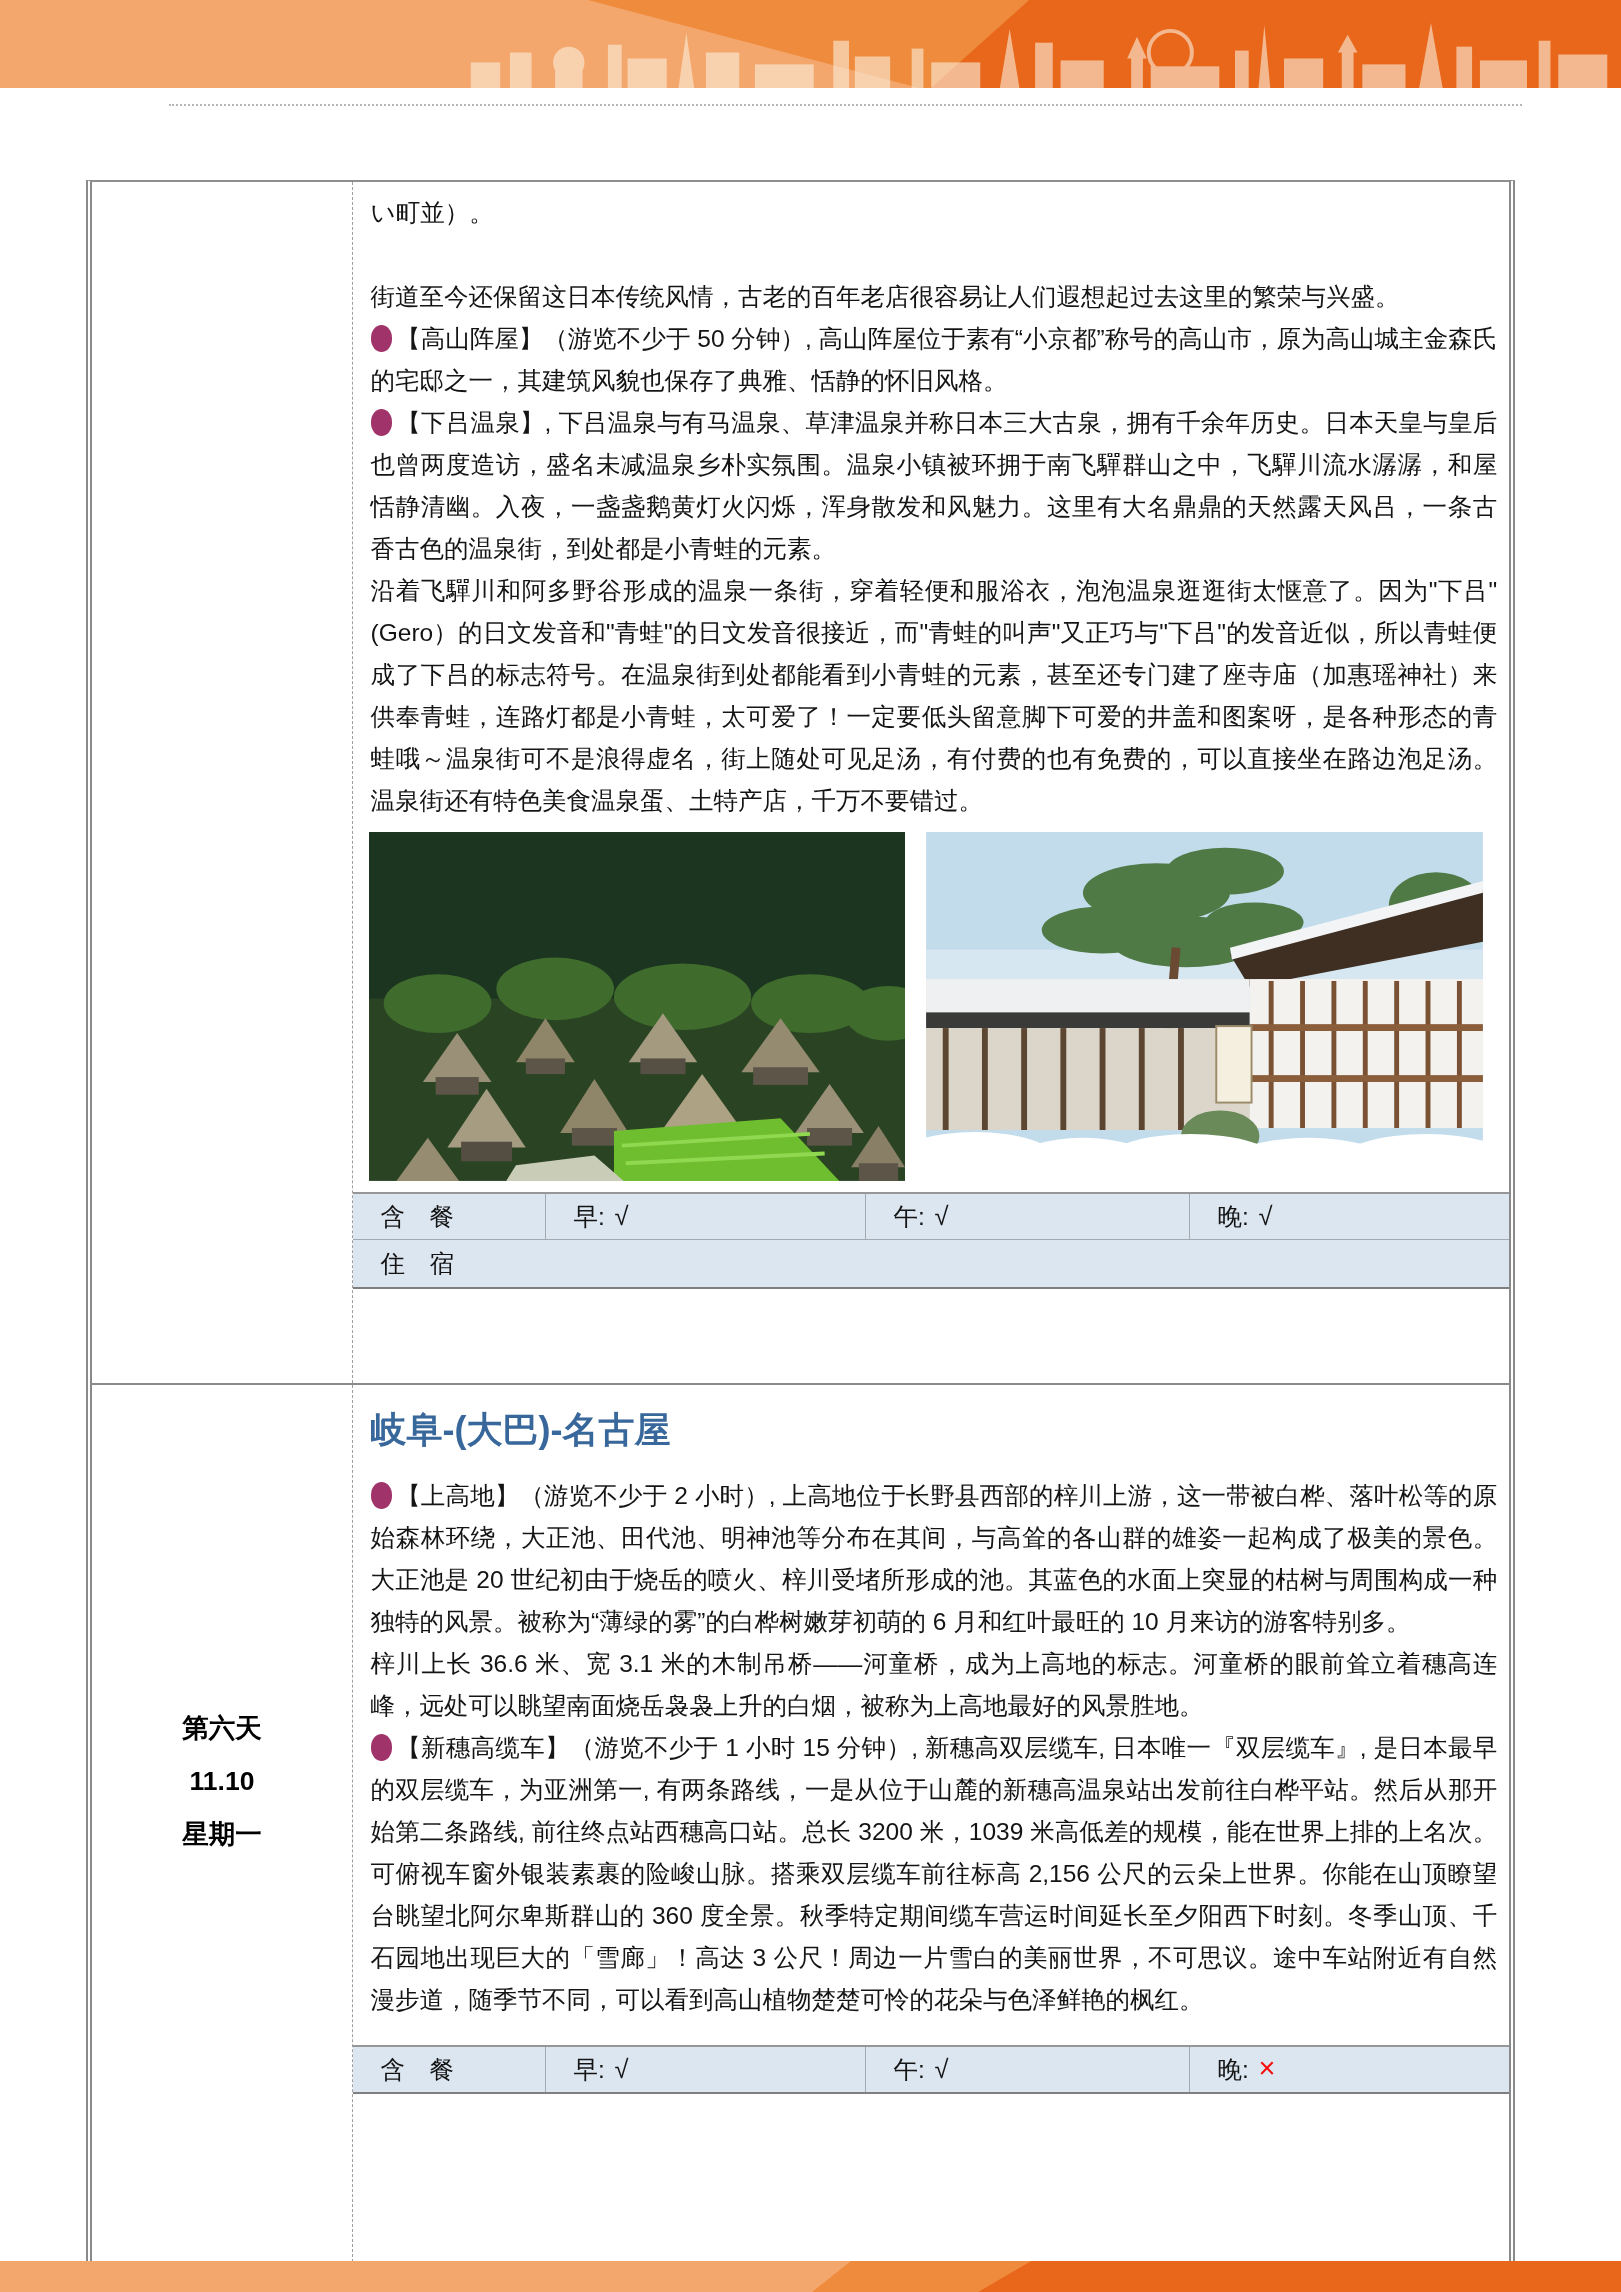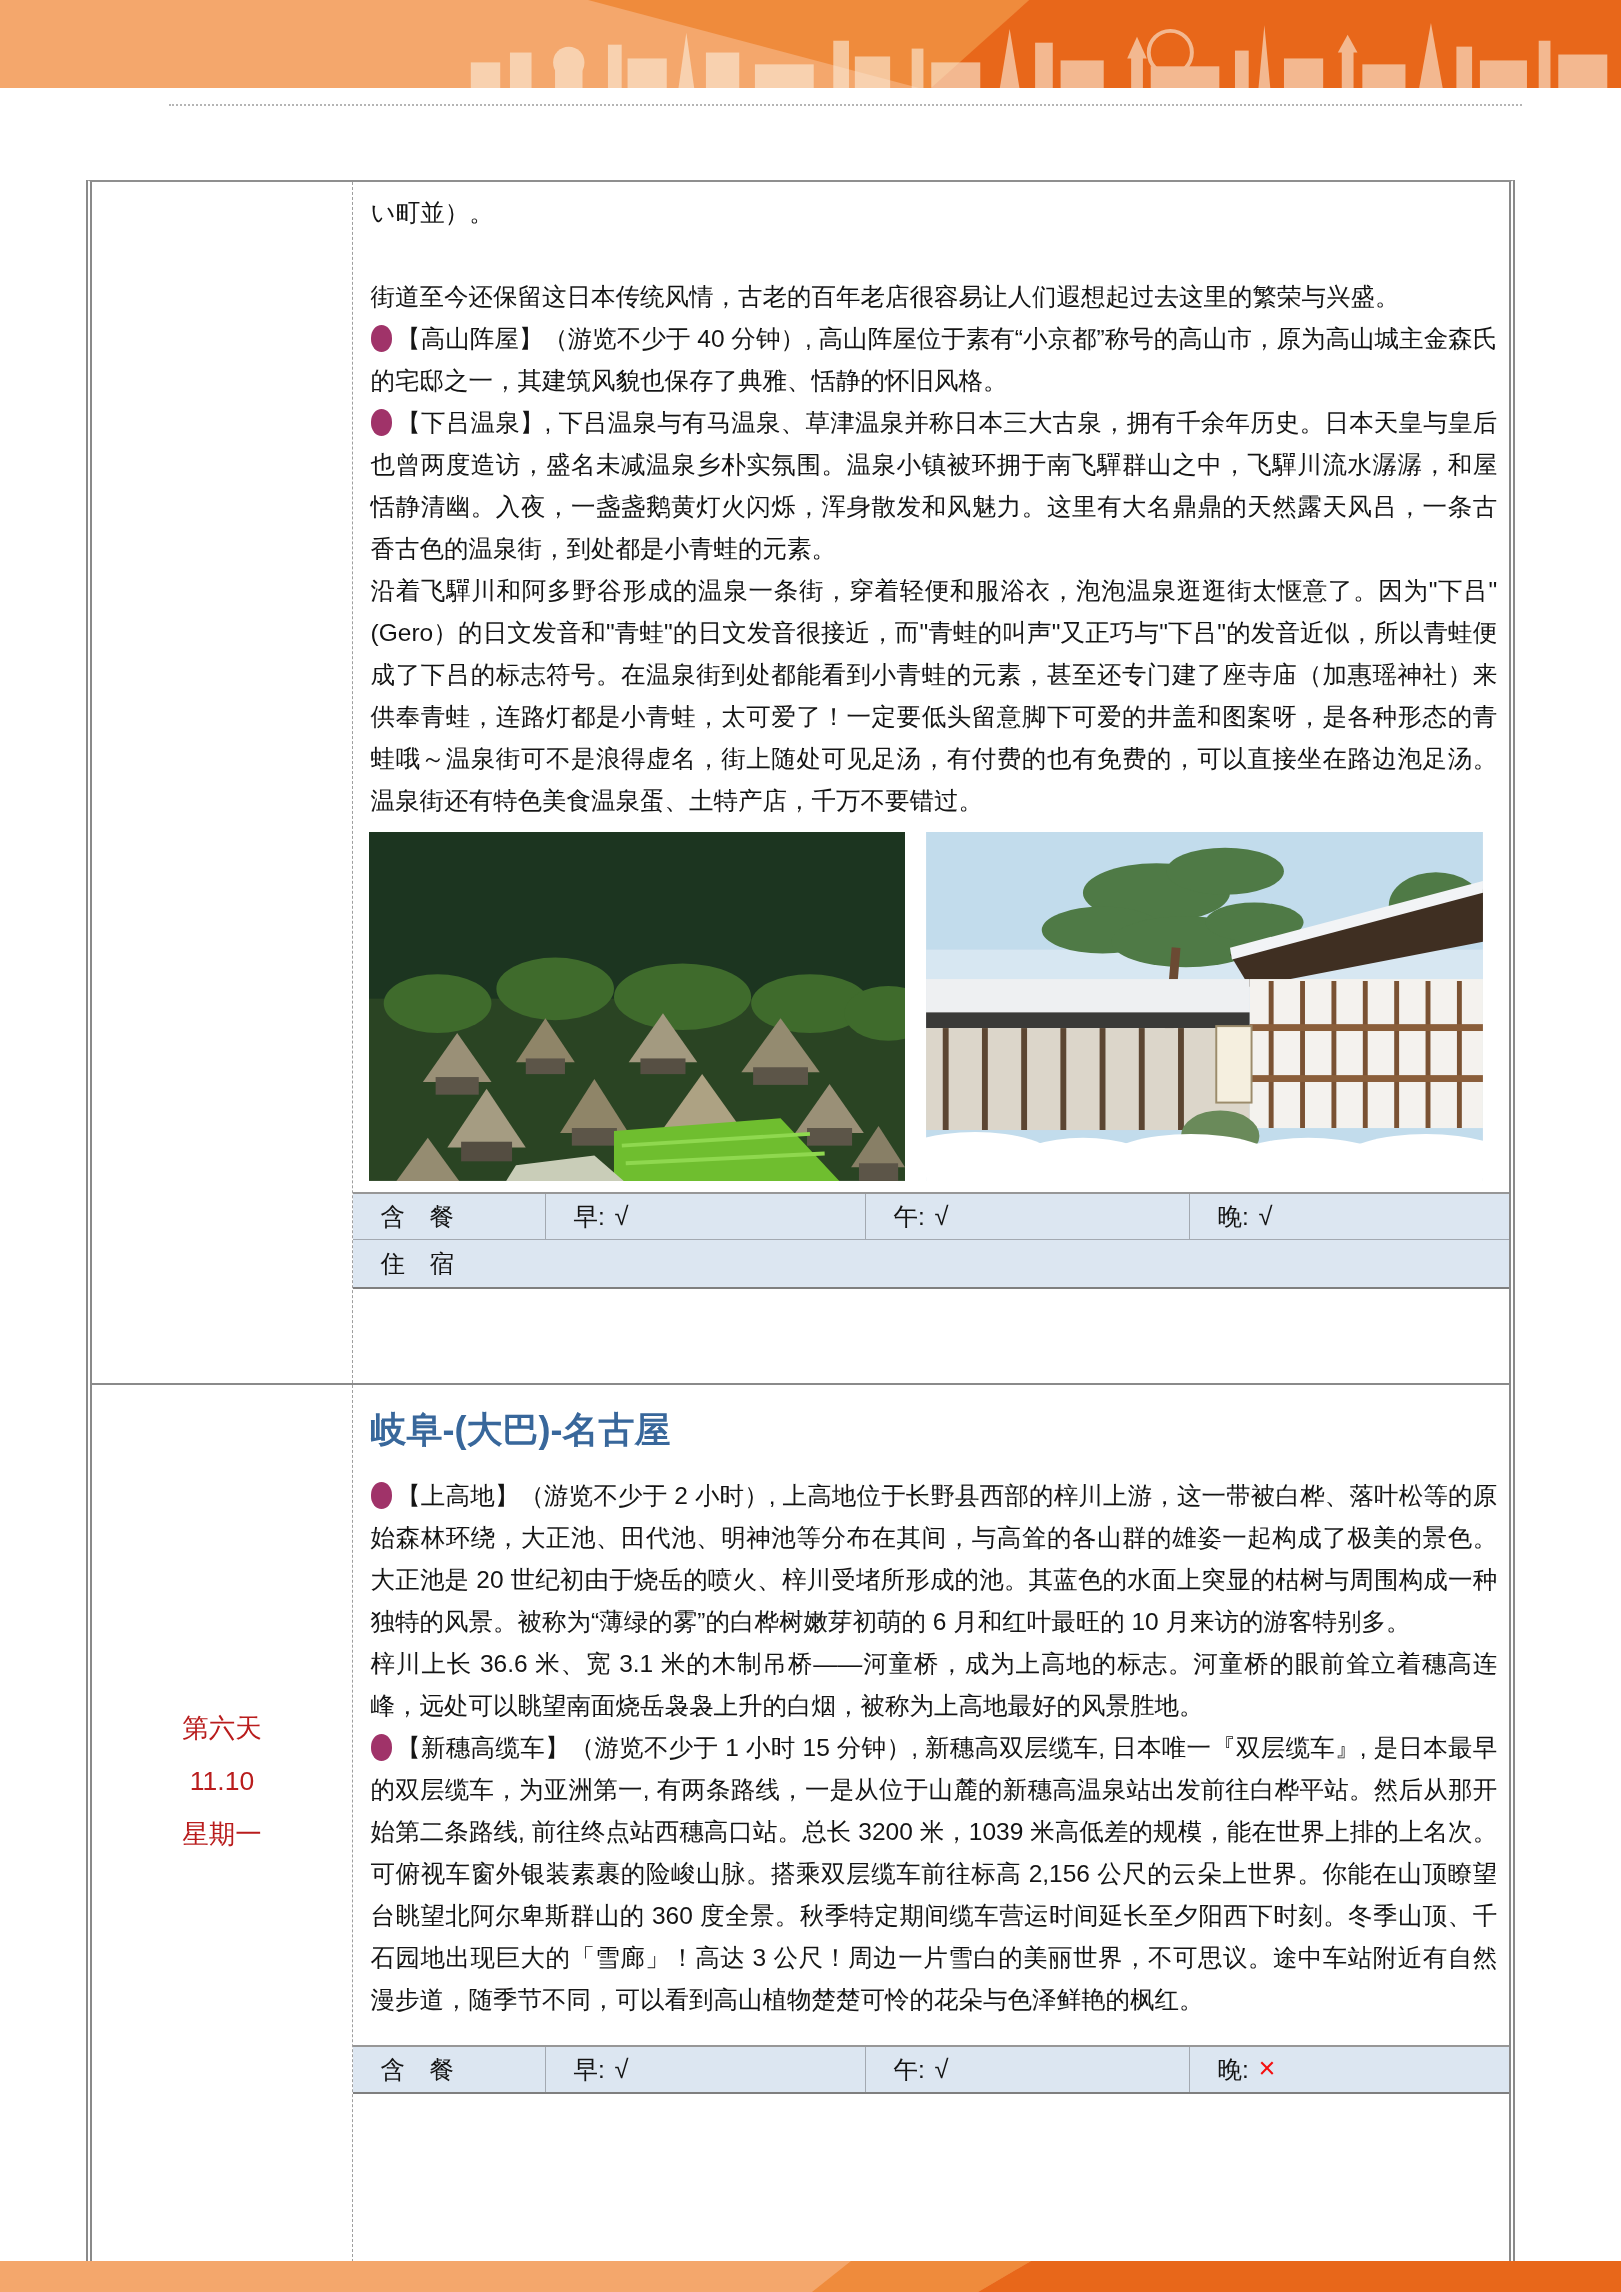--- a/index.html
+++ b/index.html
@@ -24,21 +24,21 @@
 
   
   .doc-table{position:absolute;left:86px;top:180px;width:1429px;height:2092px;box-sizing:border-box;
              border-left:6.9px double #8a8a8a;border-right:6.9px double #8a8a8a;border-top:2px solid #8f8f8f;}
   .t-row{display:flex;box-sizing:border-box;}
   .row-day5{height:1203px;border-bottom:2px solid #8a8a8a;}
   .row-day6{height:887px;}
   .day-cell{width:261px;flex:none;border-right:1px dashed #9e9e9e;box-sizing:border-box;
             display:flex;flex-direction:column;align-items:center;justify-content:center;}
   .day-cell.d6{padding-bottom:94px;}
-  .day-line{font-size:26.5px;font-weight:normal;line-height:53px;color:#b91c1c;}
+  .day-line{font-size:26.5px;font-weight:bold;line-height:53px;color:#000000;}
   .content-cell{flex:1;min-width:0;box-sizing:border-box;position:relative;}
 
   
   .text-block{padding:9.8px 11.8px 0 17.6px;font-size:24.5px;line-height:42px;text-align:justify;}
   .text-block p{margin:0;}
   .gap-after{margin-bottom:42px !important;}
   .bullet{display:inline-block;width:21.6px;height:26.5px;border-radius:50%;background:#A03369;
           vertical-align:middle;margin:-3.9px 3.9px 0 0;}
 
   .route-title{margin:21.6px 0 23.5px 0;padding-left:17.6px;font-size:36px;line-height:45px;
@@ -112,21 +112,21 @@
 
   <div class="doc-table">
 
     <div class="t-row row-day5">
       <div class="day-cell"></div>
       <div class="content-cell">
 
         <div class="text-block">
           <p class="gap-after">い町並）。</p>
           <p>街道至今还保留这日本传统风情，古老的百年老店很容易让人们遐想起过去这里的繁荣与兴盛。</p>
-          <p><span class="bullet"></span><span>【高山阵屋】（游览不少于 40 分钟）, 高山阵屋位于素有“小京都”称号的高山市，原为高山城主金森氏的宅邸之一，其建筑风貌也保存了典雅、恬静的怀旧风格。</span></p>
+          <p><span class="bullet"></span><span>【高山阵屋】（游览不少于 50 分钟）, 高山阵屋位于素有“小京都”称号的高山市，原为高山城主金森氏的宅邸之一，其建筑风貌也保存了典雅、恬静的怀旧风格。</span></p>
           <p><span class="bullet"></span><span>【下吕温泉】, 下吕温泉与有马温泉、草津温泉并称日本三大古泉，拥有千余年历史。日本天皇与皇后也曾两度造访，盛名未减温泉乡朴实氛围。温泉小镇被环拥于南飞驒群山之中，飞驒川流水潺潺，和屋恬静清幽。入夜，一盏盏鹅黄灯火闪烁，浑身散发和风魅力。这里有大名鼎鼎的天然露天风吕，一条古香古色的温泉街，到处都是小青蛙的元素。</span></p>
           <p>沿着飞驒川和阿多野谷形成的温泉一条街，穿着轻便和服浴衣，泡泡温泉逛逛街太惬意了。因为"下吕"(Gero）的日文发音和"青蛙"的日文发音很接近，而"青蛙的叫声"又正巧与"下吕"的发音近似，所以青蛙便成了下吕的标志符号。在温泉街到处都能看到小青蛙的元素，甚至还专门建了座寺庙（加惠瑶神社）来供奉青蛙，连路灯都是小青蛙，太可爱了！一定要低头留意脚下可爱的井盖和图案呀，是各种形态的青蛙哦～温泉街可不是浪得虚名，街上随处可见足汤，有付费的也有免费的，可以直接坐在路边泡足汤。温泉街还有特色美食温泉蛋、土特产店，千万不要错过。</p>
         </div>
 
         <div class="photo-row">
 
           <svg class="photo" width="536" height="349" viewBox="0 0 547 356">
             <rect width="547" height="356" fill="#2a4423"></rect>
             <rect width="547" height="170" fill="#1c3520"></rect>
             <g fill="#3f6b2c">

